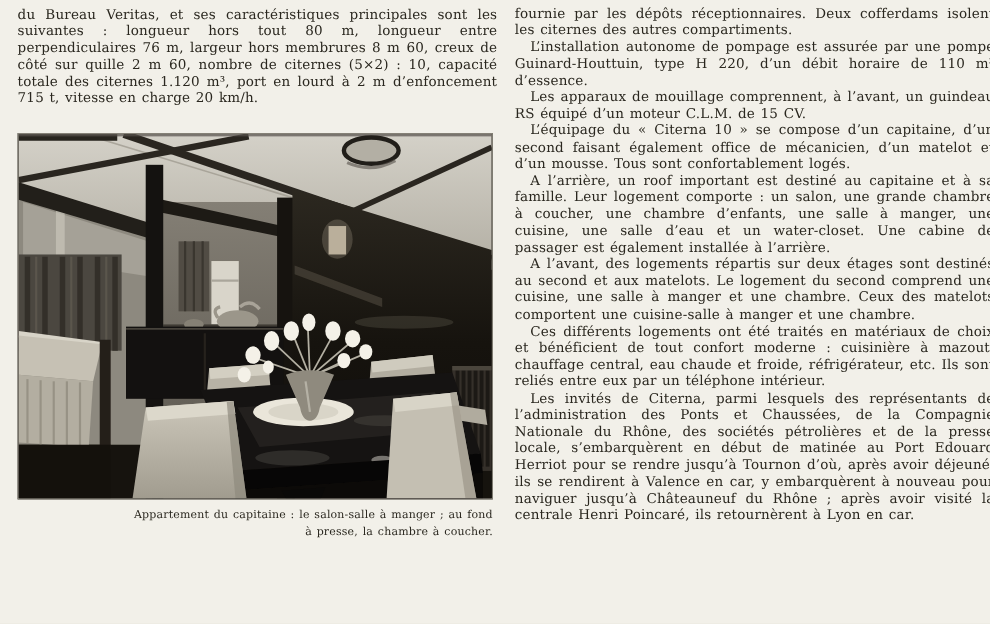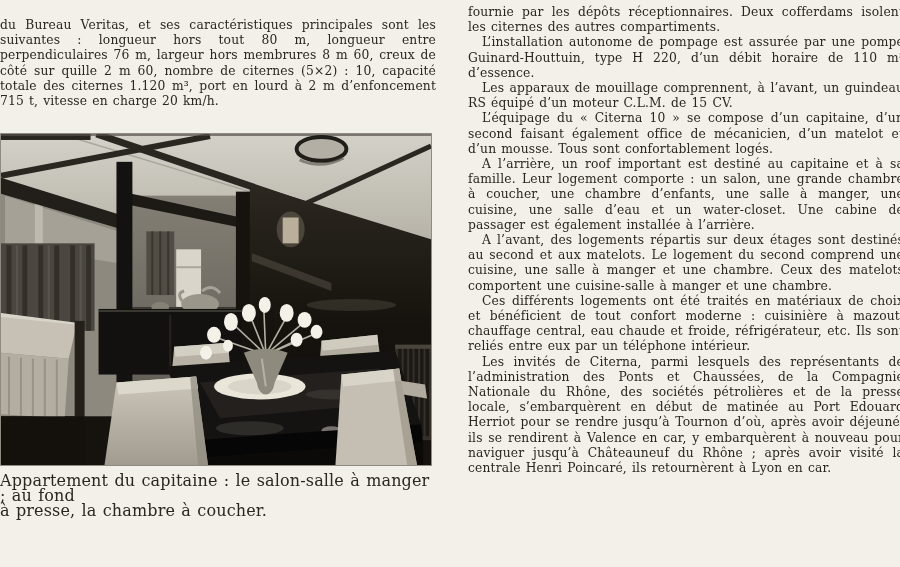--- a/index.html
+++ b/index.html
@@ -3,35 +3,35 @@
 <meta charset="utf-8">
 <style>
   html,body{margin:0;padding:0;background:#e8e6df;}
   .page{
     position:relative;width:900px;height:567px;overflow:hidden;
     background:#f2f0e9;
     font-family:"DejaVu Serif","Liberation Serif",serif;
     color:#2a271f;
   }
   .col{position:absolute;top:0;}
-  .col-left{left:0;width:436px;padding-top:18px;}
+  .col-left{left:16px;width:436px;padding-top:6px;}
   .col-right{left:468px;width:436px;padding-top:5px;}
   p.para{
     margin:0;font-size:12.3px;line-height:15.2px;text-align:justify;
     letter-spacing:.15px;word-spacing:1px;
   }
   .indent{text-indent:14px;}
   .it{}
   figure.photo-fig{margin:24px 0 0 0;width:432px;}
   .photo{
     display:block;width:432px;height:333px;
     border:1px solid #8f8b80;box-sizing:border-box;background:#1a1712;
   }
   figcaption{
-    margin-top:7px;font-size:16px;line-height:15px;text-align:left;
+    margin-top:7px;font-size:10px;line-height:15px;text-align:right;
     letter-spacing:.15px;word-spacing:1px;
   }
   .p-bottom{margin-top:13px;}
 </style>
 </head>
 <body>
 
 <div class="page">
 
   <div class="col col-left">

